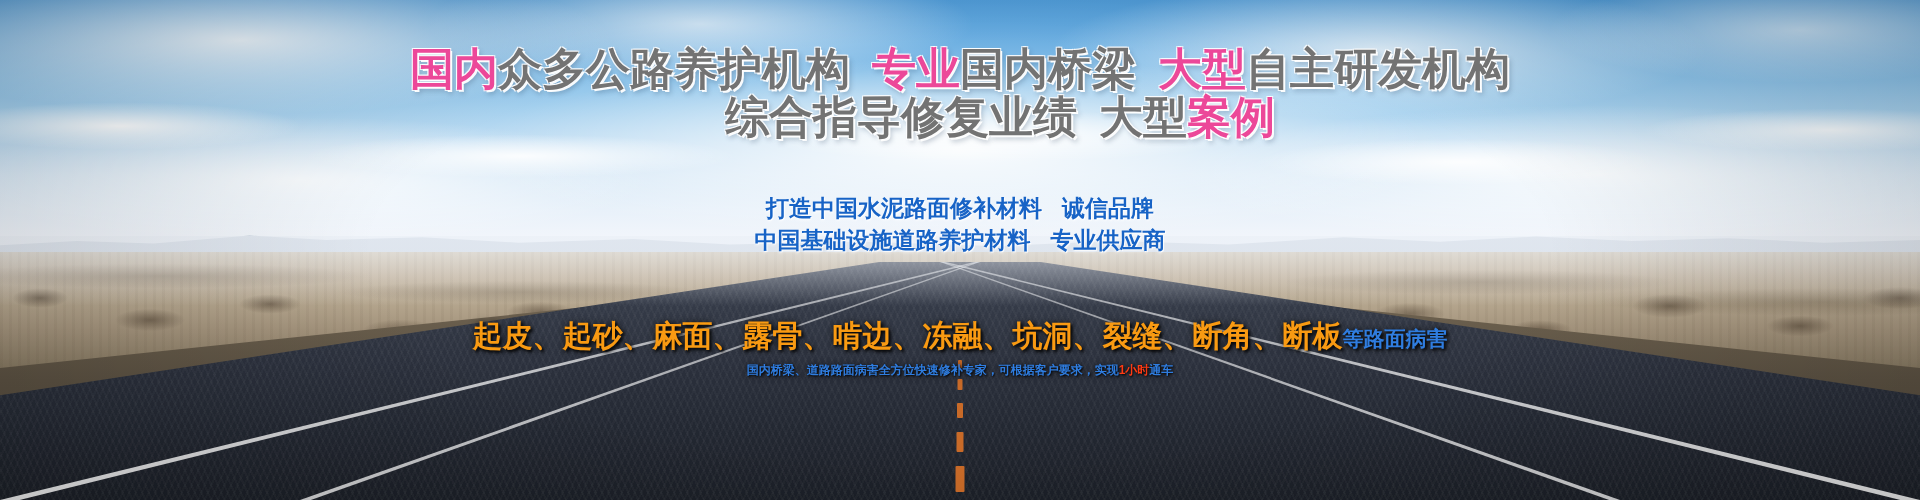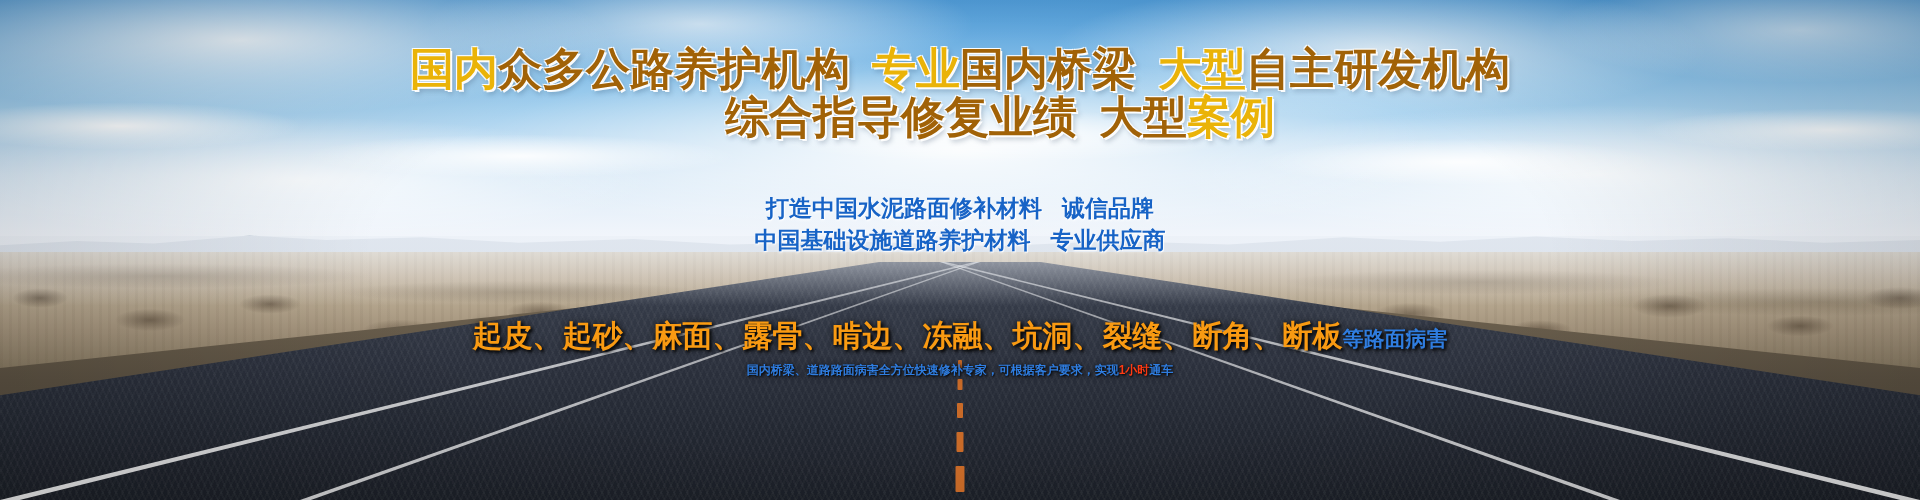--- a/index.html
+++ b/index.html
@@ -122,22 +122,22 @@
 
   
   .stack{position:absolute;left:0;top:0;width:1920px;height:500px;}
 
   .hl-line{
     position:absolute;width:1920px;text-align:center;
     font-weight:bold;white-space:nowrap;letter-spacing:0px;
   }
   .hl1{top:44px;font-size:44px;line-height:50px;}
   .hl2{top:92px;font-size:44px;line-height:50px;padding-left:40px;}
-  .seg-o{color:#eab308;}
-  .seg-b{color:#a16207;}
+  .seg-o{color:#ec4899;}
+  .seg-b{color:#737373;}
   .hl-line .seg-o, .hl-line .seg-b{
     text-shadow:
       2px 2px 0 rgba(255,255,255,.95),
       -1px -1px 0 rgba(255,255,255,.85),
       1px -1px 0 rgba(255,255,255,.85),
       -1px 1px 0 rgba(255,255,255,.85),
       3px 4px 5px rgba(40,60,90,.28);
   }
   .gap{display:inline-block;width:22px;}
 

